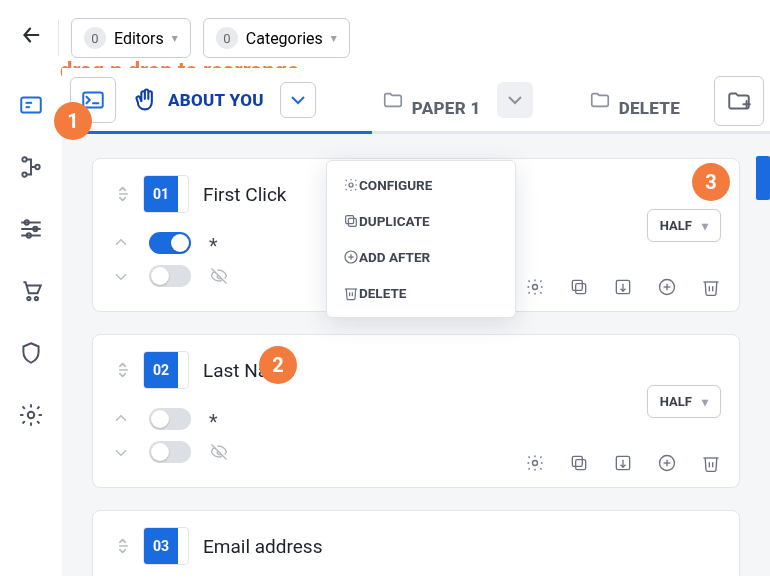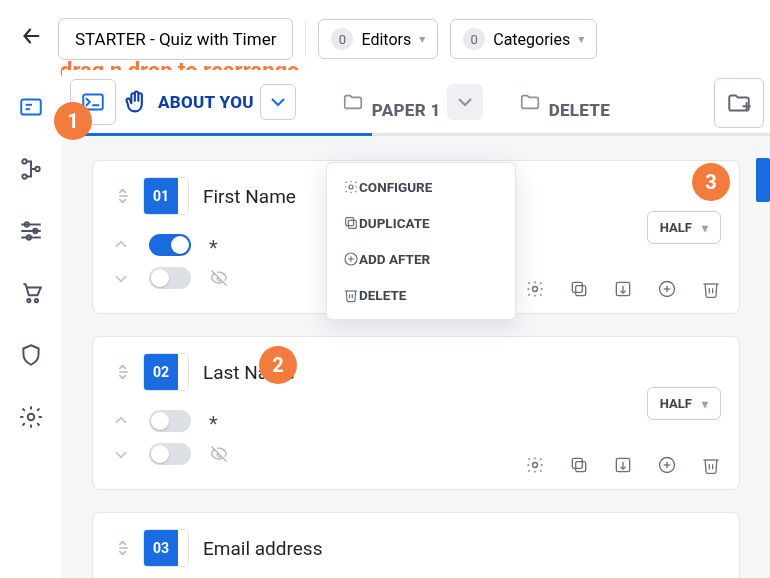--- a/index.html
+++ b/index.html
@@ -113,20 +113,21 @@
   .content {
     flex: 1;
     position: relative;
     background: #fff;
   }
 
   
   .tabs {
     display: flex;
     align-items: center;
+    gap: 10px;
     height: 66px;
     padding: 0 8px;
     border-bottom: 3px solid #e3e6eb;
     position: relative;
   }
   .tab-card-btn {
     width: 46px;
     height: 46px;
     border: 1px solid #c9ced6;
     border-radius: 6px;
@@ -319,21 +320,20 @@
 </head>
 <body>
 
 <div class="topbar">
   <div class="back-arrow">
     <svg width="22" height="22" viewBox="0 0 24 24" fill="none" stroke="#2b2f36" stroke-width="2.4" stroke-linecap="round" stroke-linejoin="round">
         <line x1="20" y1="12" x2="5" y2="12"></line>
         <polyline points="11 5 5 12 11 19"></polyline>
       </svg>
   </div>
-  <div class="title-box">STARTER -  Quiz with Timer</div>
   <div class="vsep"></div>
   <div class="pill">
     <span class="count-badge">0</span>
     <span>Editors</span>
     <span class="chev">▾</span>
   </div>
   <div class="pill">
     <span class="count-badge">0</span>
     <span>Categories</span>
     <span class="chev">▾</span>
@@ -475,21 +475,21 @@
 
       <div class="card">
         <div class="card-head">
           <svg class="drag-handle" width="22" height="22" viewBox="0 0 24 24" fill="none" stroke="#b6bbc4" stroke-width="1.8">
               <path d="M8 4l-3 3 3 3M16 4l3 3-3 3M12 2v8" stroke-linecap="round" stroke-linejoin="round" transform="rotate(90 12 12)"></path>
             </svg>
           <div class="num-badge-wrap">
               <div class="num-badge">01</div>
               <div class="pad"></div>
             </div>
-          <span class="field-label">First Name</span>
+          <span class="field-label">First Click</span>
           <div class="half-select" style="top:50px;">
             <span>HALF</span>
             <span class="chev">▾</span>
           </div>
         </div>
         <div class="row">
           <svg class="arrow-ud" viewBox="0 0 24 24">
               <polyline points="6 14 12 8 18 14"></polyline>
             </svg>
           <div class="toggle on">

